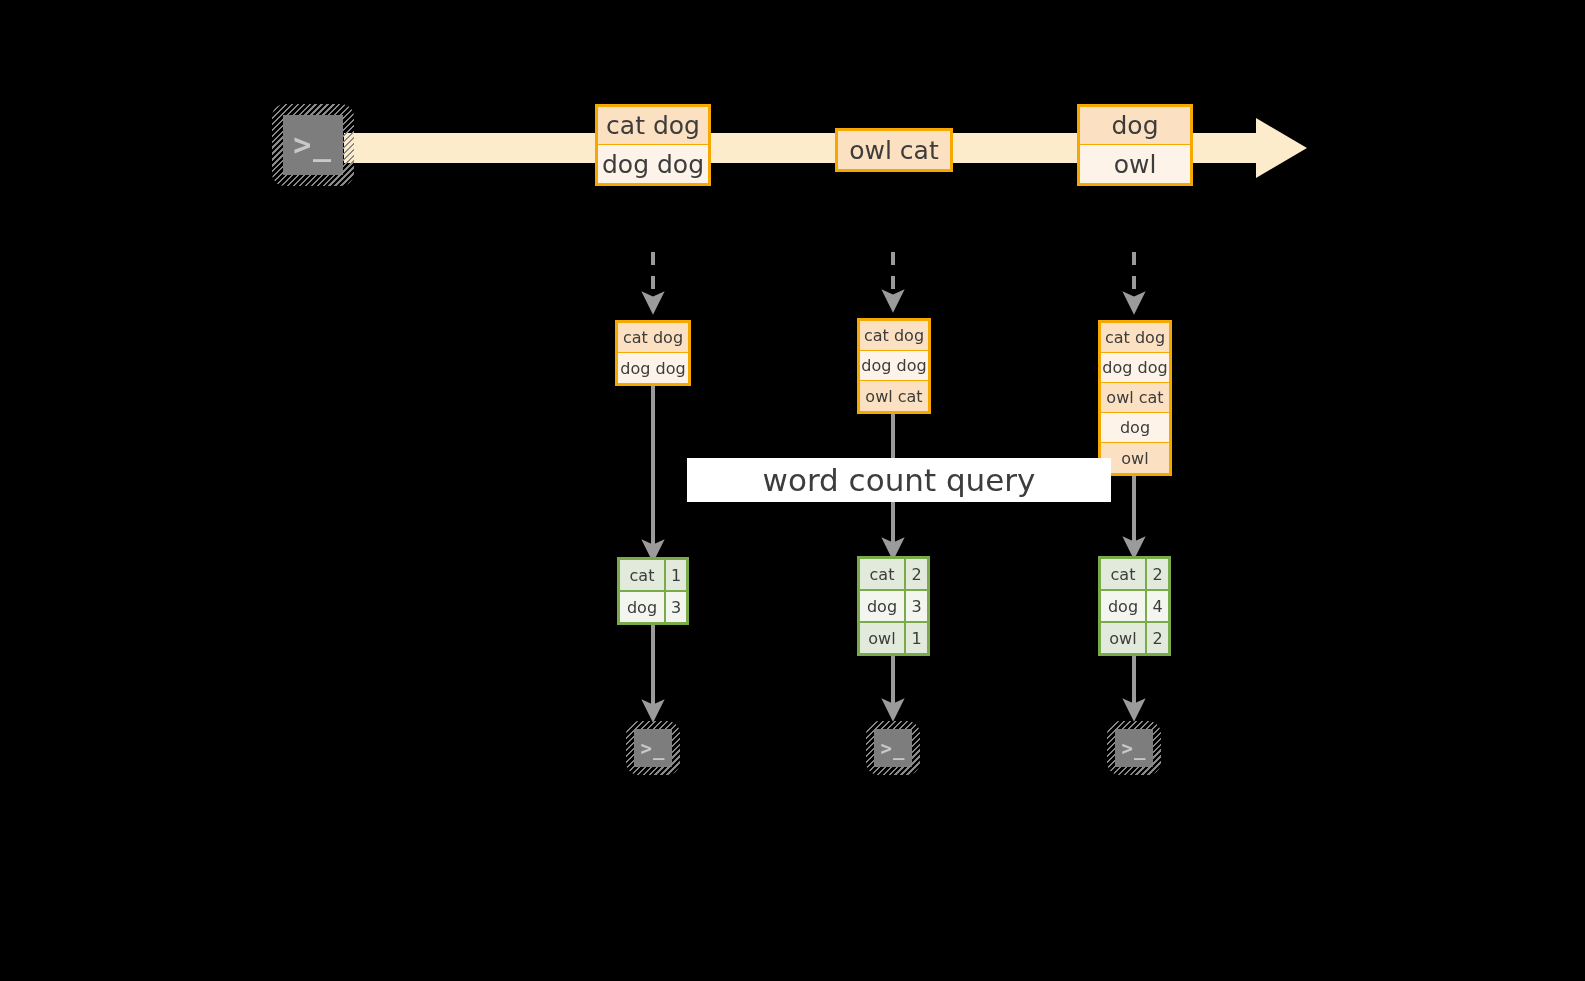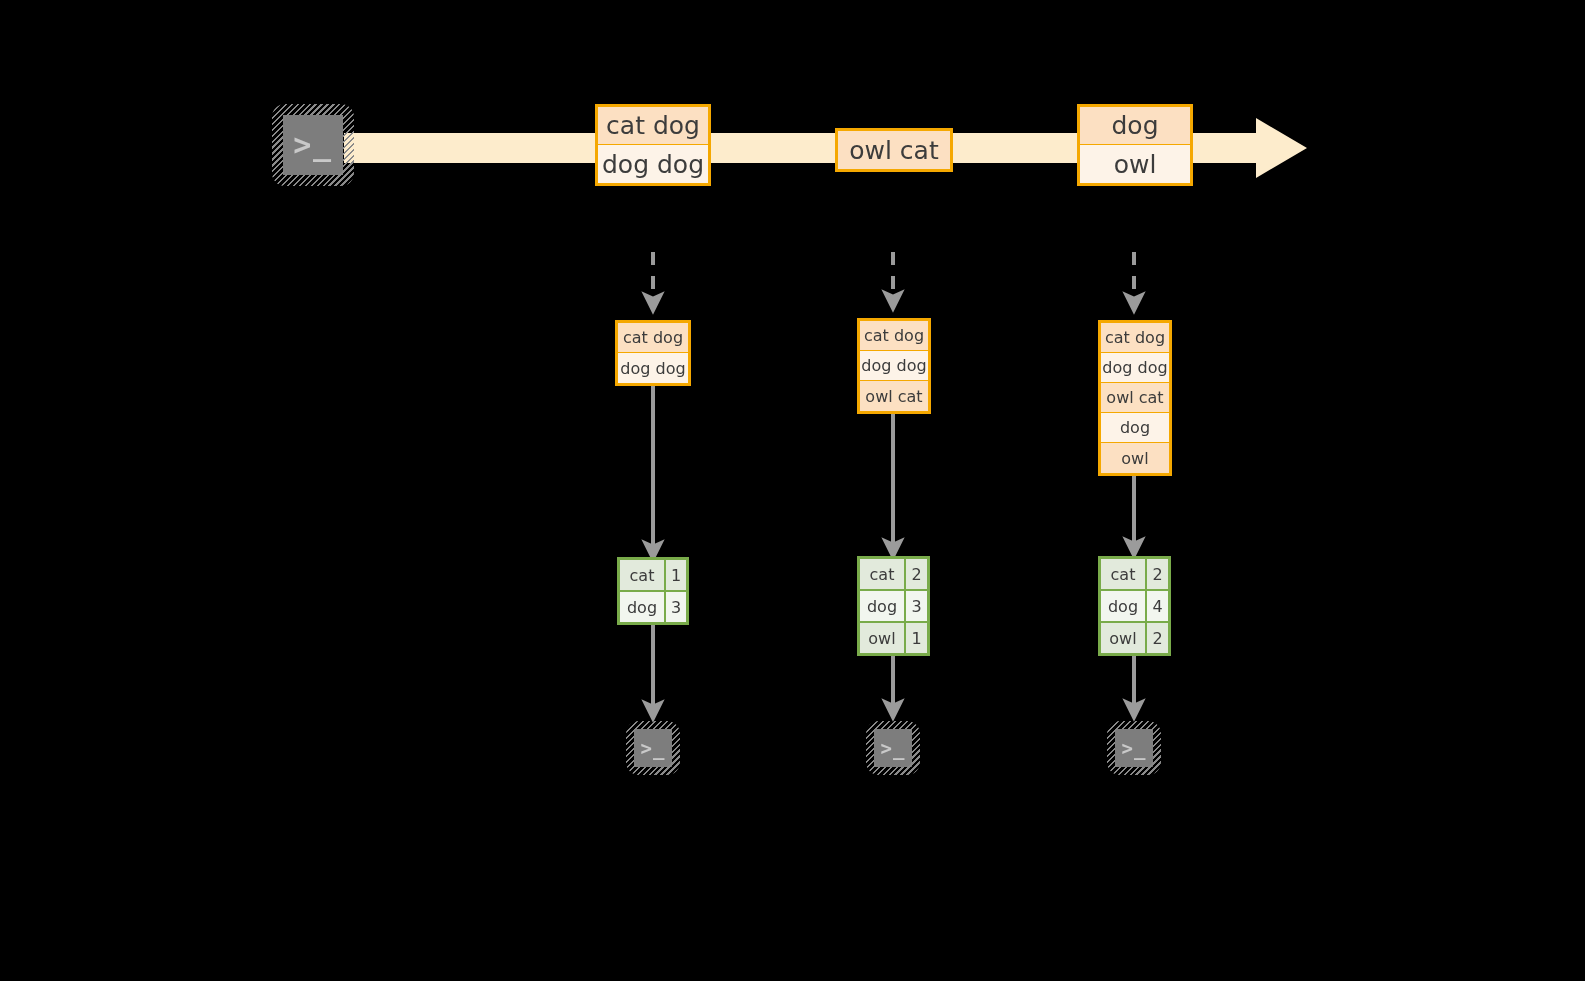--- a/index.html
+++ b/index.html
@@ -272,14 +272,15 @@
       <div class="gv">2</div>
     </div>
   </div>
 
   <div class="term small" style="left:1107px; top:721px;">
     <div class="hatch"></div>
     <div class="inner"></div>
     <div class="glyph">&gt;_</div>
   </div>
 
+  <div class="qlabel" style="left:687px; top:458px; width:424px; height:44px;">word count query</div>
 
 </div>
 
 </body></html>

